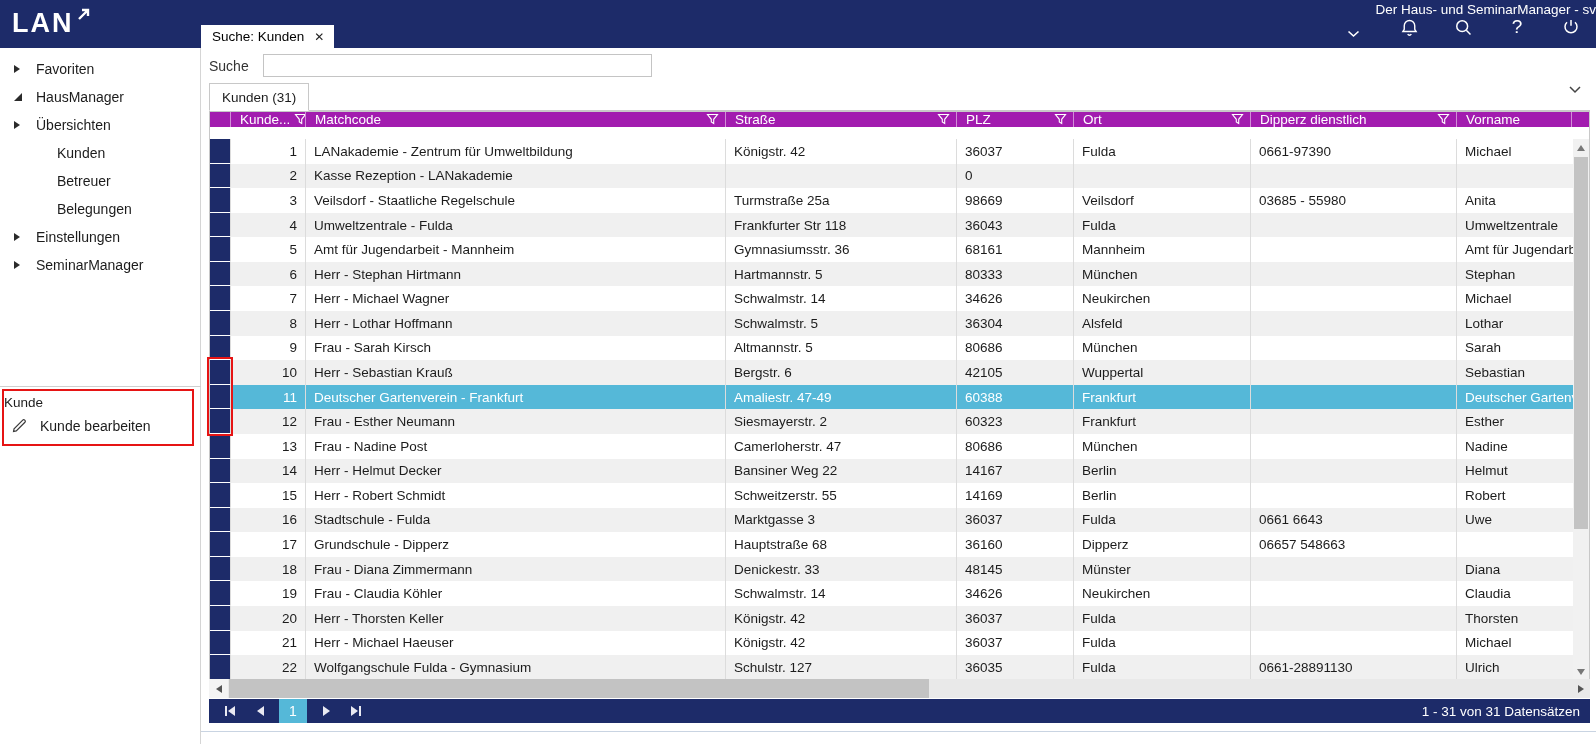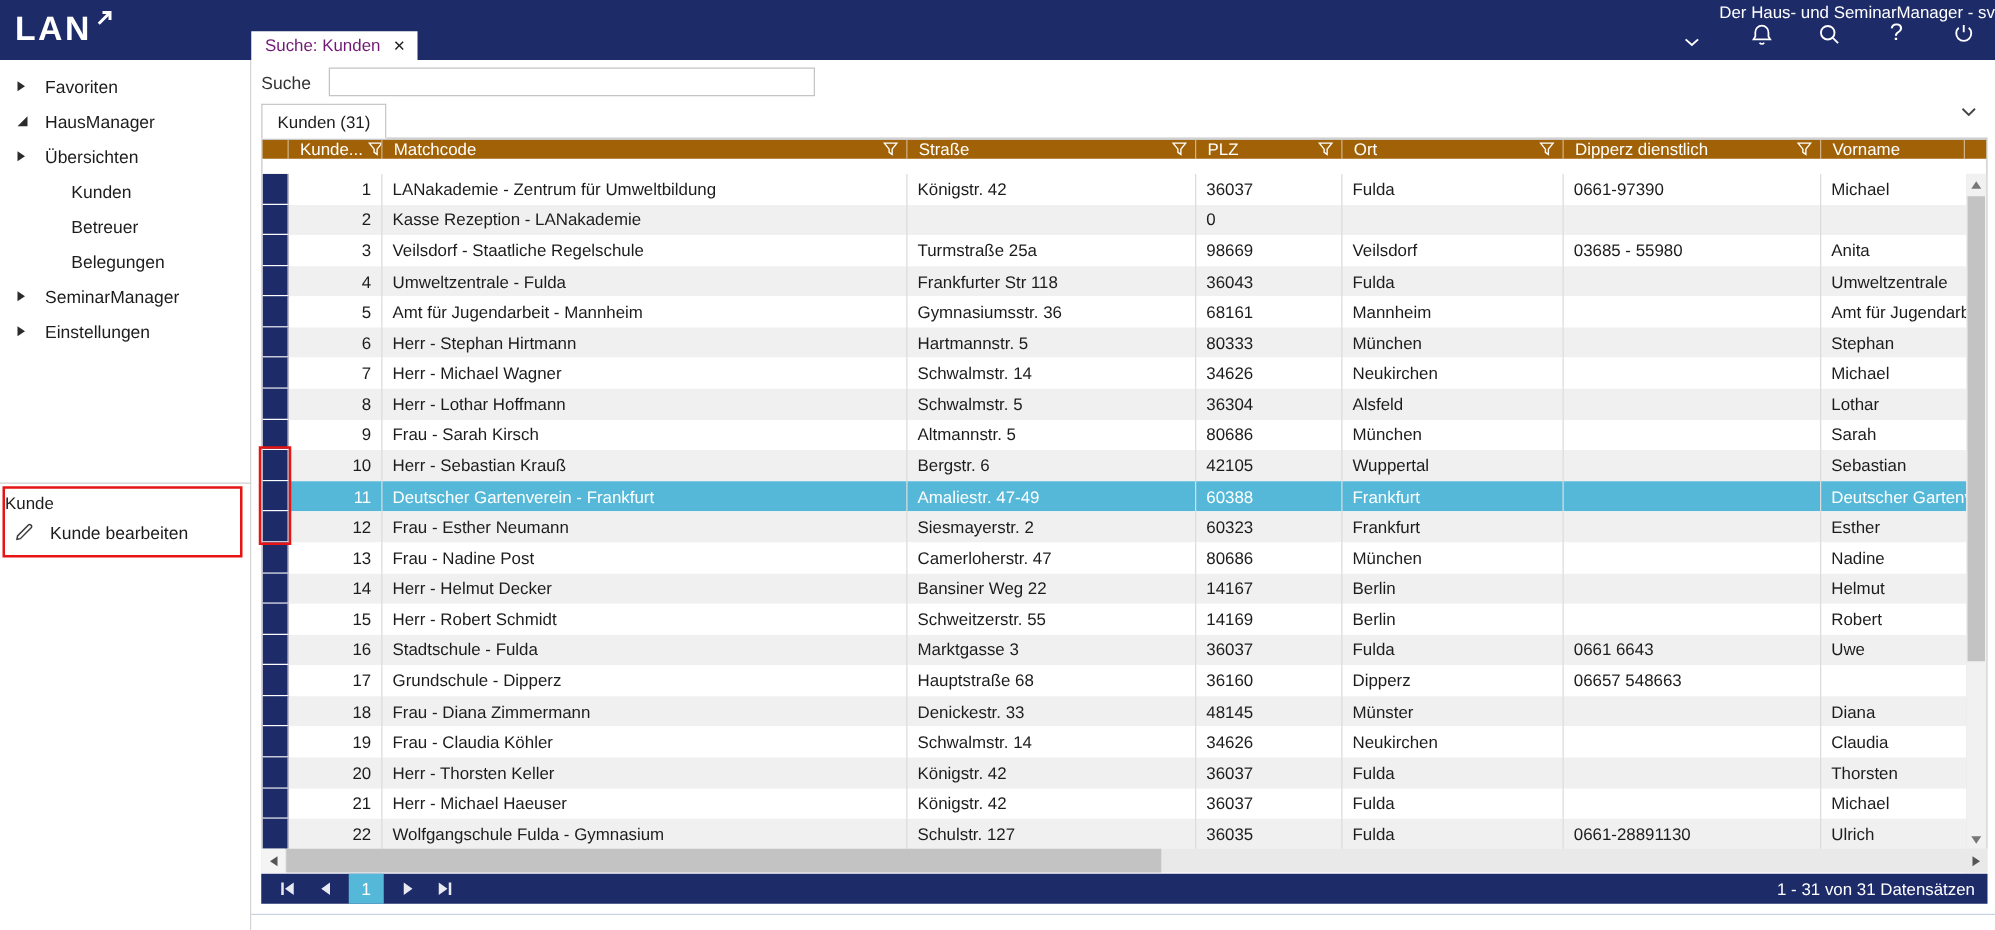--- a/index.html
+++ b/index.html
@@ -14,21 +14,21 @@
   .logo .arrow { margin-left:2px; margin-top:-2px; }
   .app-title { position:absolute; left:0; right:0; top:2px; text-align:right; color:#fff; font-size:13.5px; }
   .topbar-icons { position:absolute; right:14px; top:9px; display:flex; align-items:center; gap:32px; }
   .tb-icon { width:22px; height:22px; display:flex; align-items:center; justify-content:center; cursor:pointer; }
   .tb-chevron { margin-top:14px; margin-right:2px; }
   .help-glyph { color:#fff; font-size:19px; font-weight:400; }
 
   
   .doc-tab { position:absolute; left:201px; top:25px; height:23px; padding:0 10px 0 11px;
     background:#fff; display:flex; align-items:center; gap:10px; }
-  .doc-tab .lbl { font-size:13.5px; color:#701a75; }
+  .doc-tab .lbl { font-size:13.5px; color:#000000; }
   .doc-tab .x { font-size:12px; color:#222; cursor:pointer; line-height:1; }
 
   
   .sidebar { position:absolute; left:0; top:48px; width:201px; height:696px; background:#fff;
     border-right:1px solid #d5d5d5; }
   .nav-item { display:flex; align-items:center; height:27px; padding-left:14px; font-size:14px;
     color:#1c1c1c; cursor:pointer; margin-top:1px; }
   .nav-item:first-child { margin-top:7px; }
   .nav-item .marker { width:22px; display:flex; align-items:center; }
   .tri-r { width:0; height:0; border-top:4.5px solid transparent; border-bottom:4.5px solid transparent;
@@ -55,21 +55,21 @@
   .grid-tabstrip { position:absolute; left:7px; top:35px; width:1381px; height:28px;
     border-bottom:1px solid #c8c8c8; }
   .grid-tab { position:absolute; left:0; bottom:-1px; height:28px; padding:0 12px; background:#fff;
     border:1px solid #c8c8c8; border-bottom:1px solid #fff; display:flex; align-items:center;
     font-size:13.5px; color:#1c1c1c; cursor:pointer; }
   .tabstrip-chevron { position:absolute; right:8px; top:2px; cursor:pointer; }
 
   
   .grid { position:absolute; left:7px; top:63px; width:1381px; height:568px; border:1px solid #c8c8c8; }
   .grid-header { display:grid; grid-template-columns:21px 75px 420px 231px 117px 177px 206px 115px 15px;
-    height:15px; background:#a16207; }
+    height:15px; background:#a21caf; }
   .hcell { display:flex; align-items:center; justify-content:space-between; padding:0 6px 0 9px;
     color:#fff; font-size:13.5px; border-right:1px solid rgba(255,255,255,.5); overflow:hidden; white-space:nowrap; }
   .hcell.nofilter { border-right:1px solid rgba(255,255,255,.5); }
   .hcell:last-child { border-right:none; }
   .funnel { flex:0 0 auto; margin-left:4px; cursor:pointer; }
 
   .grid-body { position:absolute; left:0; top:27px; width:1364px; height:541px; overflow:hidden; }
   .trow { display:grid; grid-template-columns:21px 75px 420px 231px 117px 177px 206px 1fr;
     height:24.59px; background:#fff; cursor:pointer; }
   .trow:nth-child(even) { background:#f0f0f0; }
@@ -197,27 +197,27 @@
     <div class="nav-child">
       <span>Betreuer</span>
     </div>
     <div class="nav-child">
       <span>Belegungen</span>
     </div>
     <div class="nav-item">
       <span class="marker">
           <span class="tri-r"></span>
         </span>
-      <span>SeminarManager</span>
+      <span>Einstellungen</span>
     </div>
     <div class="nav-item">
       <span class="marker">
           <span class="tri-r"></span>
         </span>
-      <span>Einstellungen</span>
+      <span>SeminarManager</span>
     </div>
 
     <div class="sidebar-divider"></div>
     <div class="context-panel">
       <div class="cp-title">Kunde</div>
       <div class="cp-action">
         <span>
           <svg width="17" height="17" viewBox="0 0 20 20">
               <path d="M3 17 L3.6 13.8 L13.8 3.6 a1.6 1.6 0 0 1 2.3 0 l0.3 0.3 a1.6 1.6 0 0 1 0 2.3 L6.2 16.4 Z" stroke="#3a3a3a" stroke-width="1.4" fill="none"></path>
             </svg>

